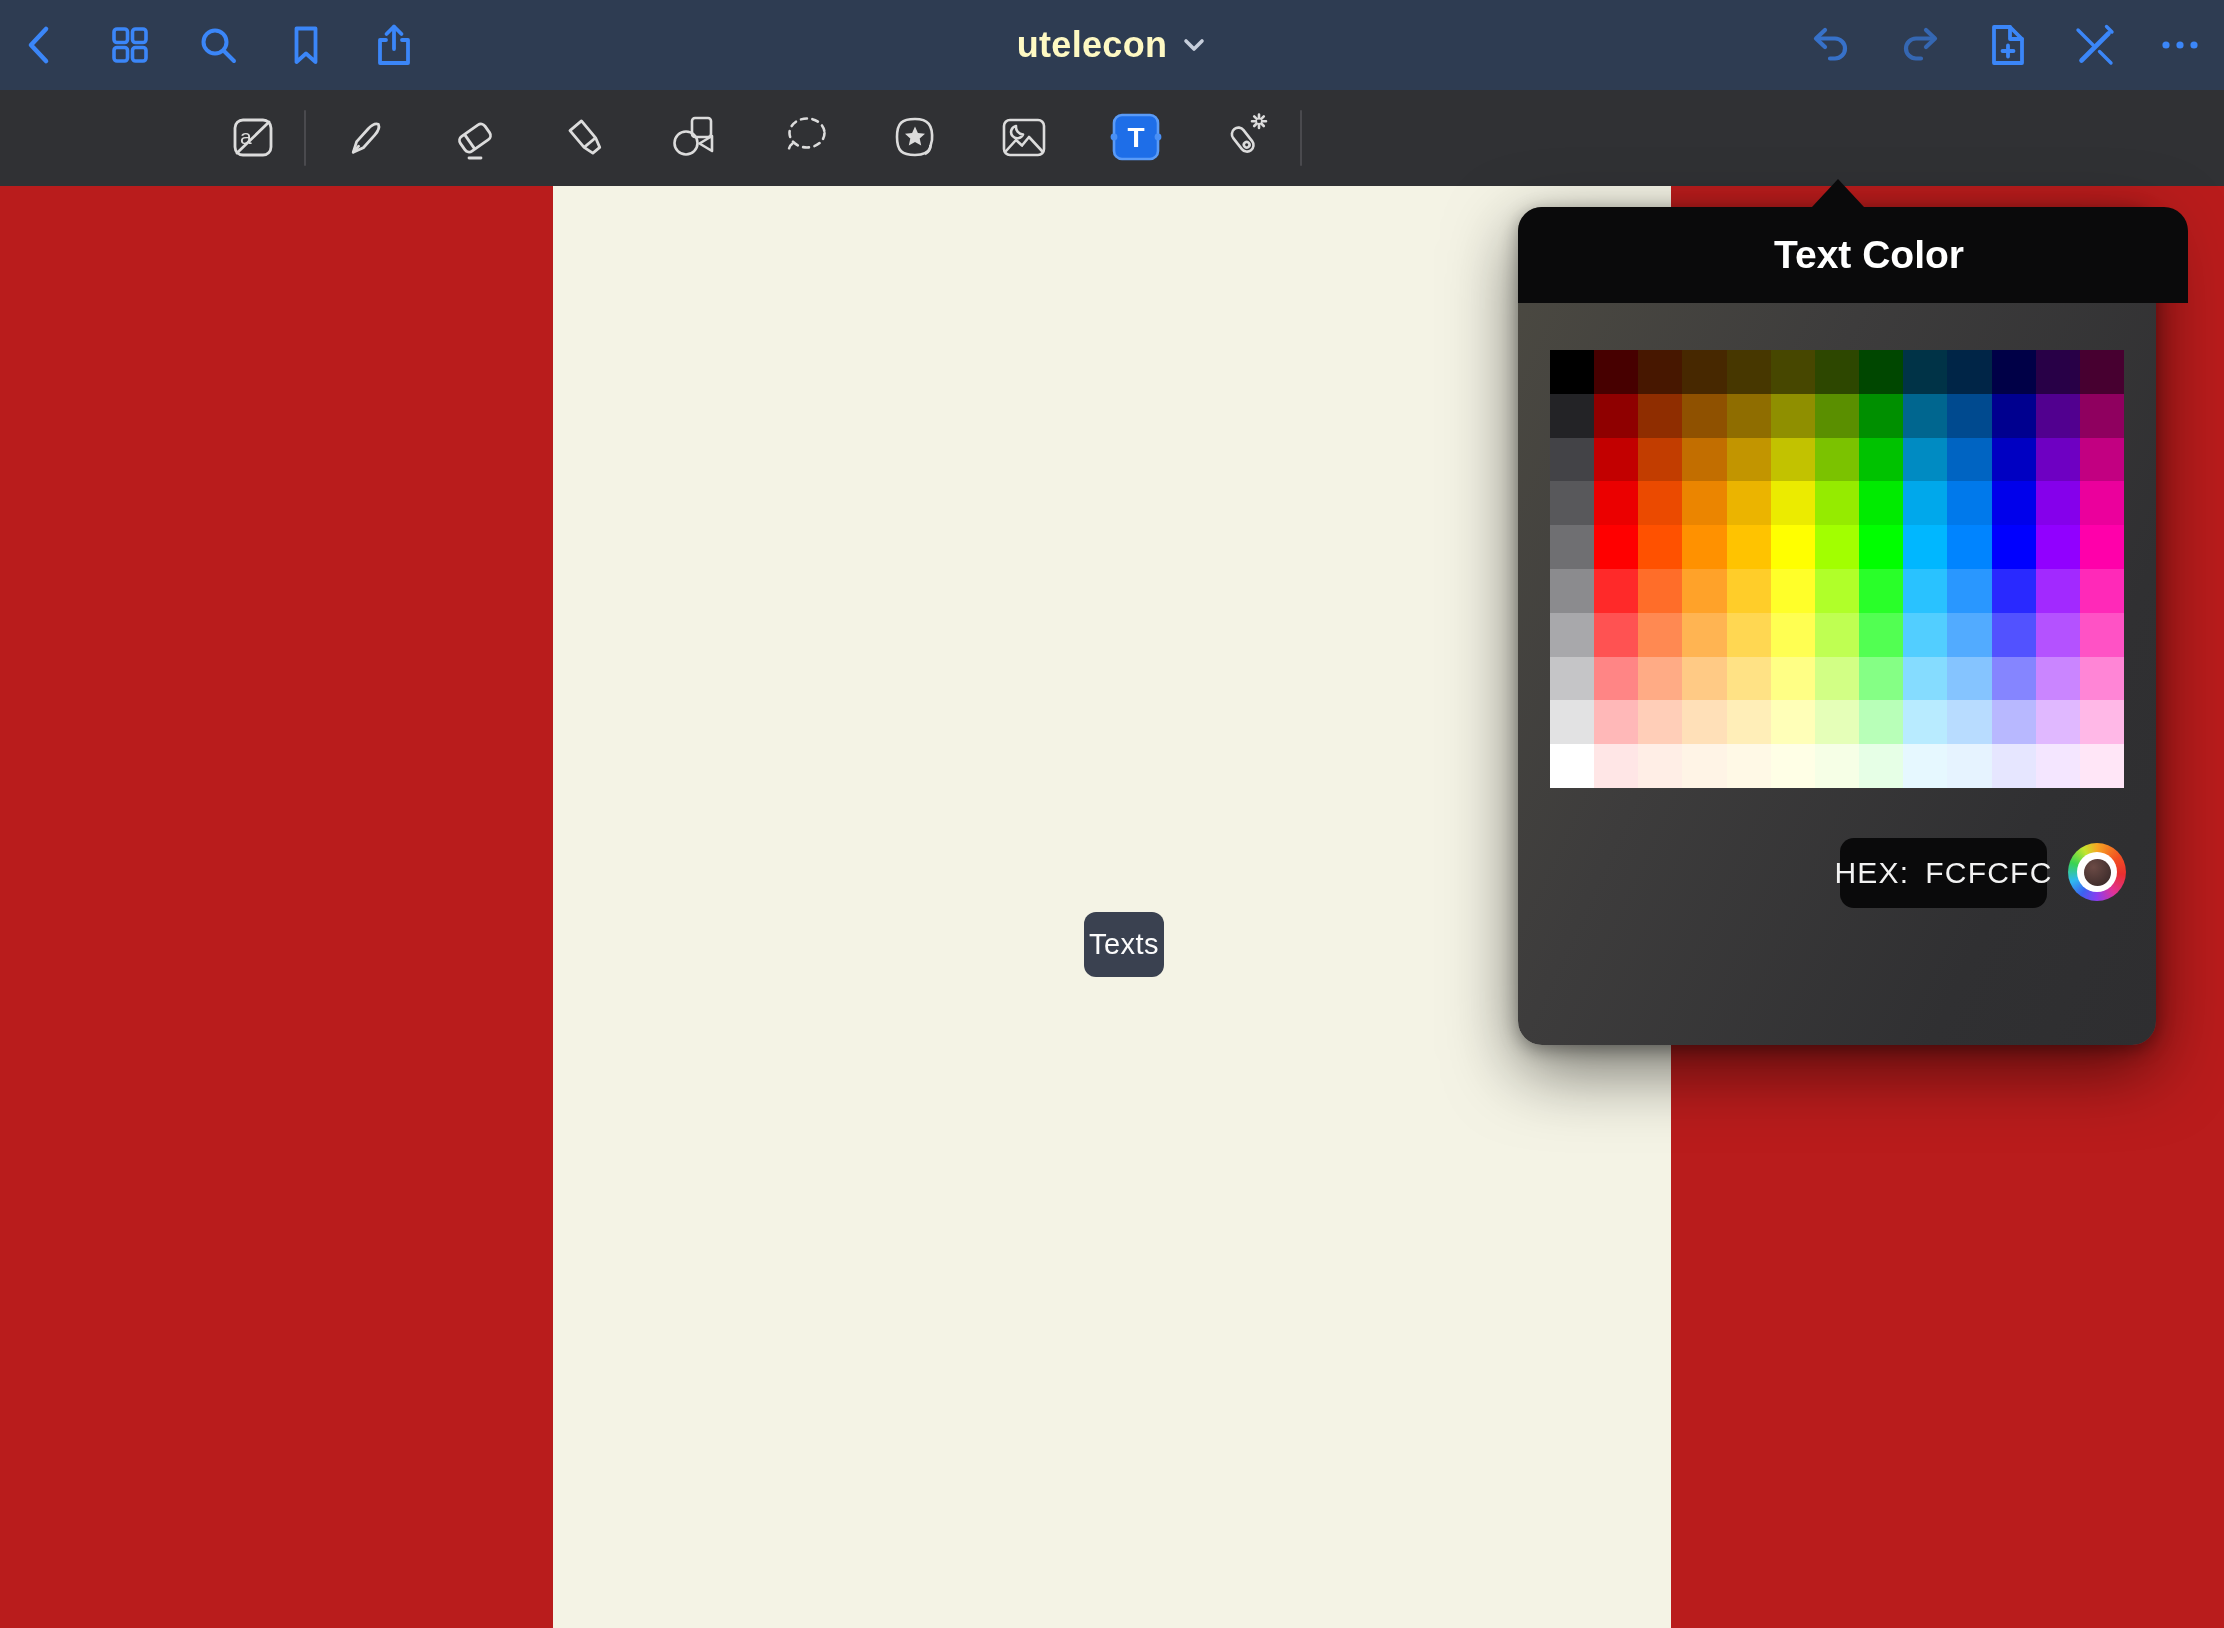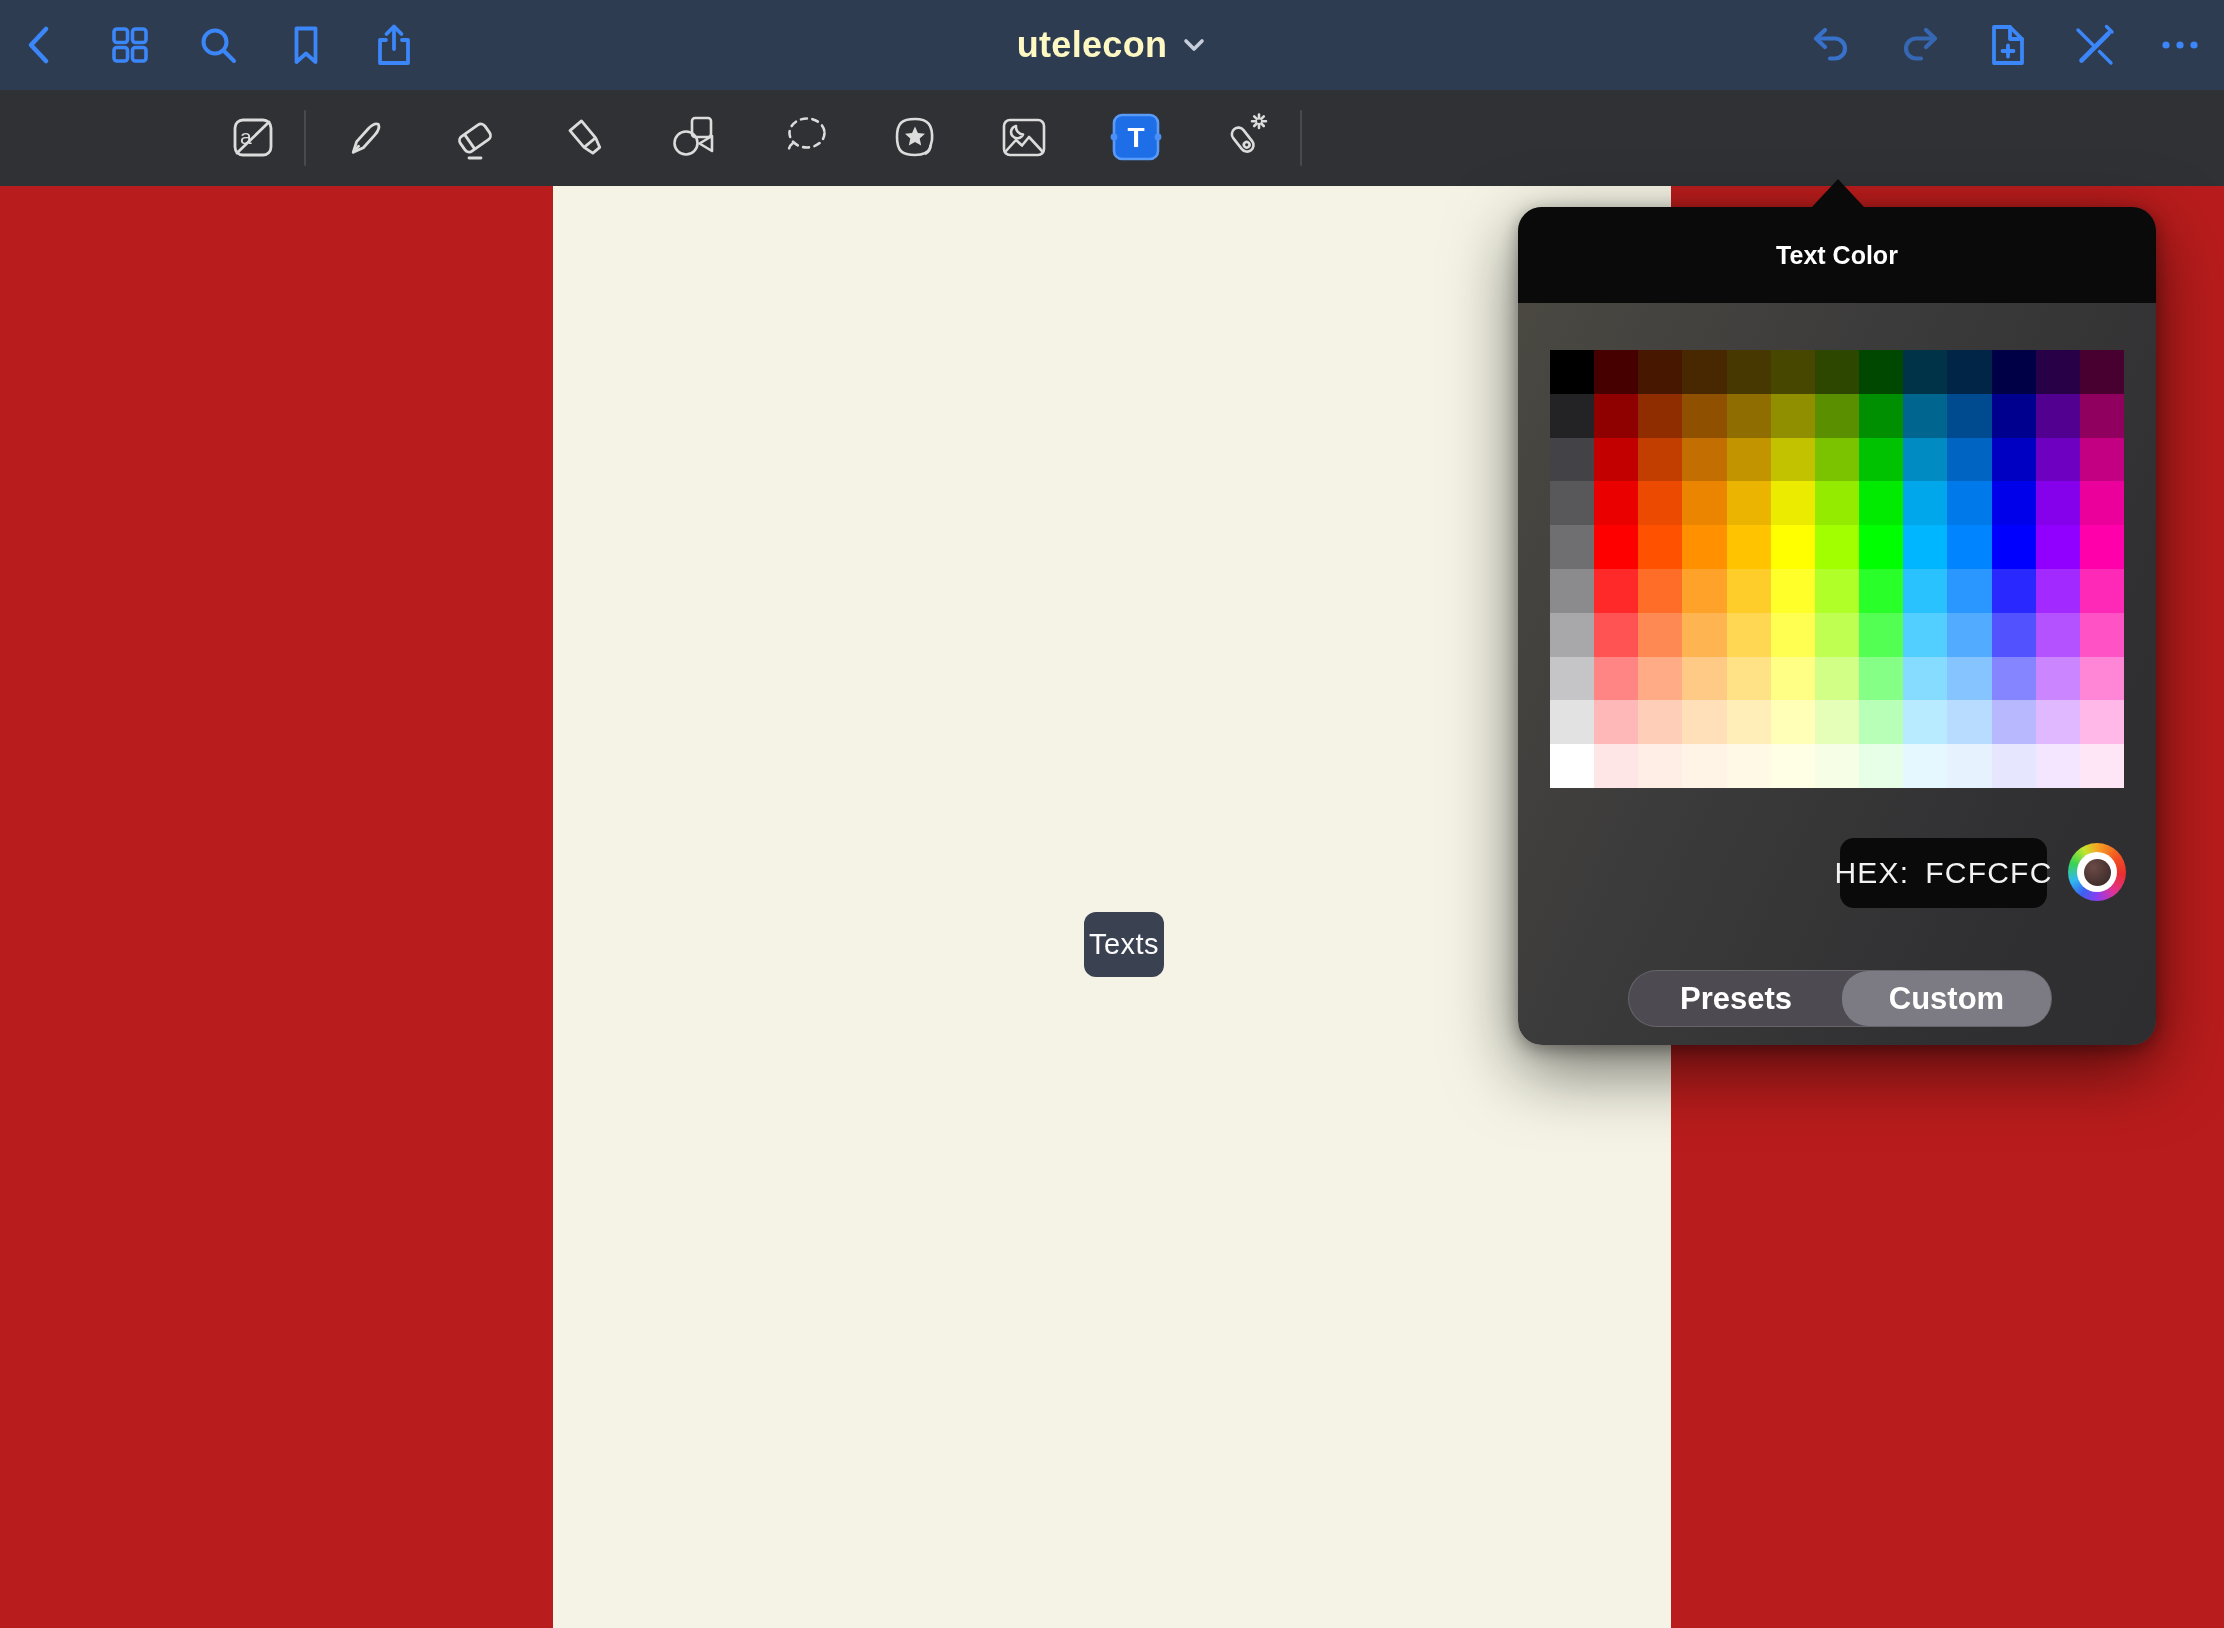--- a/index.html
+++ b/index.html
@@ -42,21 +42,21 @@
                color:#fbfbfb;font-size:29px;letter-spacing:.5px;}
   
   .popover{position:absolute;left:1518px;top:207px;width:638px;height:838px;border-radius:24px;
            background:linear-gradient(115deg,#4c4a42 0%,#3d3c3c 38%,#303032 78%,#2e2e30 100%);
            box-shadow:0 24px 70px rgba(0,0,0,.55), 0 4px 18px rgba(0,0,0,.35);}
   .popover-arrow{position:absolute;left:294px;top:-28px;width:0;height:0;
            border-left:26px solid transparent;border-right:26px solid transparent;
            border-bottom:28px solid #0a0a0b;}
   .popover-header{position:absolute;left:0;top:0;width:638px;height:96px;background:#0a0a0b;
            border-radius:24px 24px 0 0;display:flex;align-items:center;justify-content:center;
-           color:#fff;font-size:25px;font-weight:700;}
+           color:#fff;font-size:39px;font-weight:700;padding-left:32px;}
   .color-grid{position:absolute;left:32px;top:143px;width:574px;height:438px;display:grid;
            grid-template-columns:repeat(13,1fr);grid-template-rows:repeat(10,1fr);}
   .hex-field{position:absolute;left:322px;top:631px;width:207px;height:70px;background:#0a0a0b;
            border-radius:14px;display:flex;align-items:center;justify-content:center;gap:16px;
            color:#f2f2f2;font-size:30px;letter-spacing:1.2px;}
   .wheel{position:absolute;left:550px;top:636px;width:58px;height:58px;border-radius:50%;
            background:conic-gradient(from 0deg,#f6a623,#f25022 55deg,#ea2f2f 95deg,#e03296 140deg,
                       #8a3df0 180deg,#3b62f0 215deg,#2fb9f0 250deg,#39d353 290deg,#c3e52e 330deg,#f6a623 360deg);
            display:flex;align-items:center;justify-content:center;}
   .wheel-mid{width:40px;height:40px;border-radius:50%;background:#fff;display:flex;align-items:center;justify-content:center;}
@@ -437,23 +437,15 @@
       <span>HEX:</span>
       <span>FCFCFC</span>
     </div>
 
     <div class="wheel">
       <div class="wheel-mid">
         <div class="wheel-dot"></div>
       </div>
     </div>
 
-    <div class="segmented">
-      <div class="segment presets">
-        <span>Presets</span>
-      </div>
-      <div class="segment custom">
-        <span>Custom</span>
-      </div>
-    </div>
   </div>
 
 </div>
 
 </body></html>

